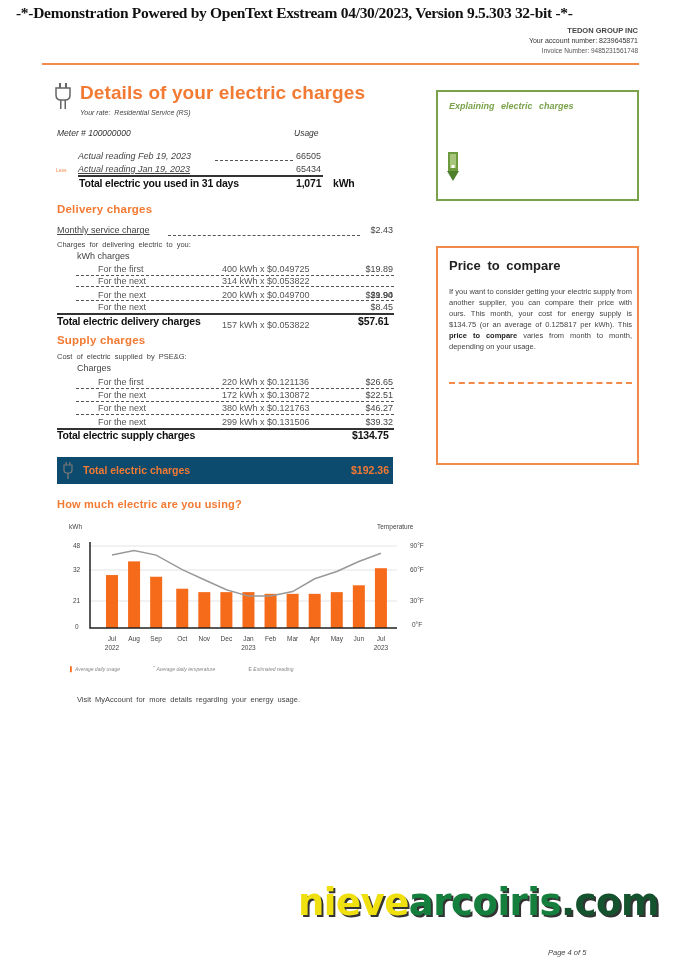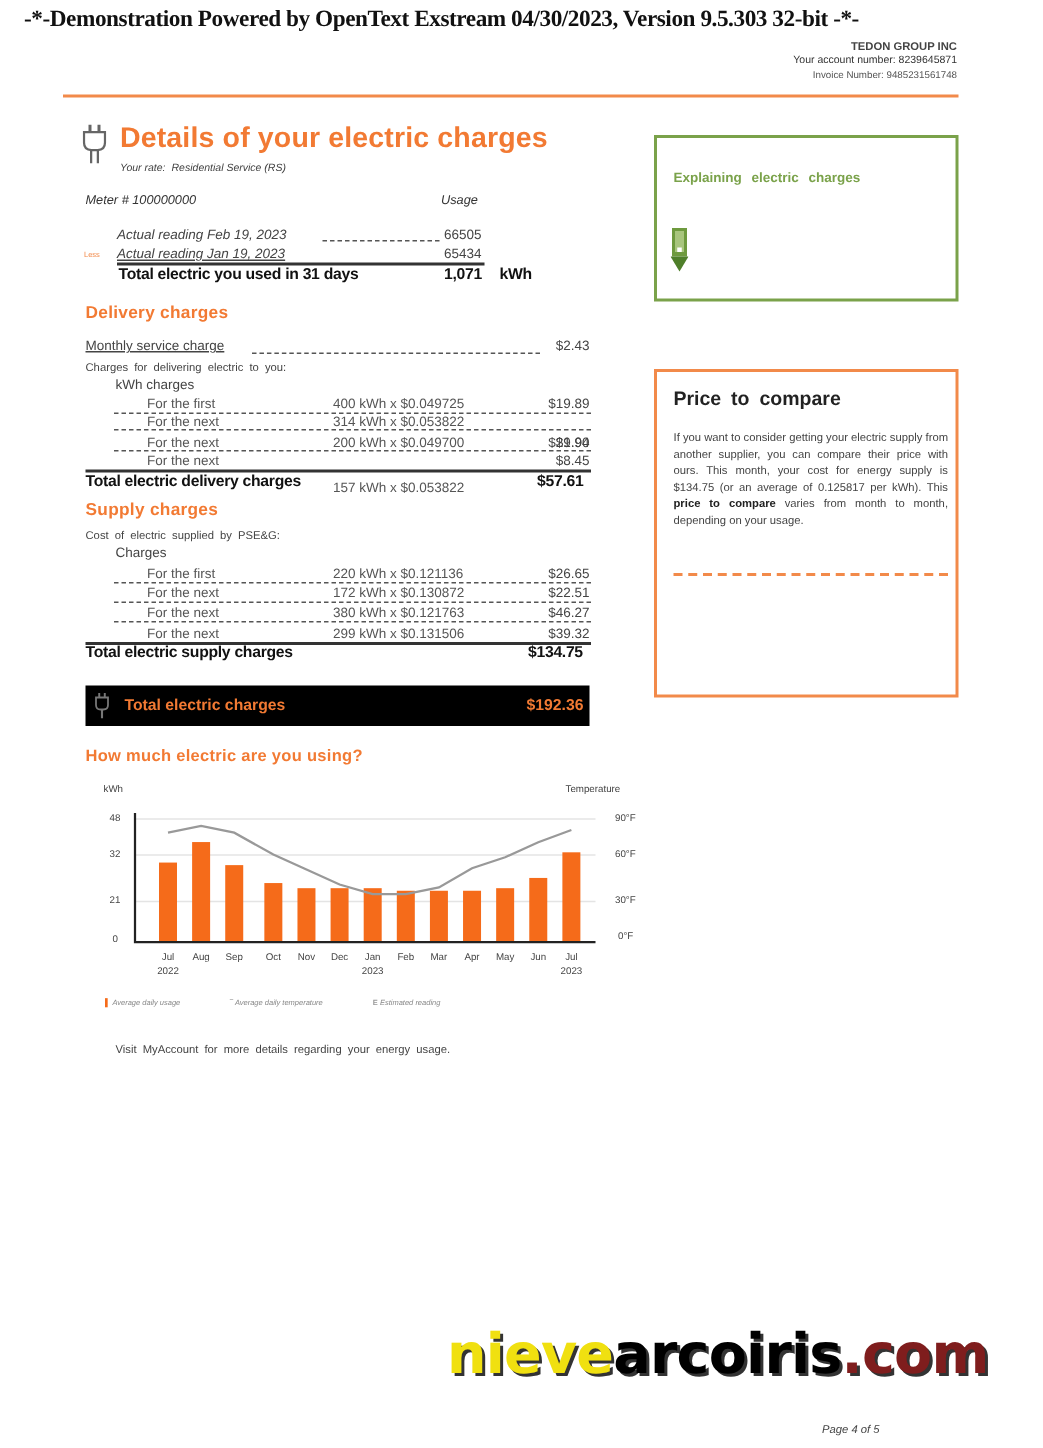--- a/index.html
+++ b/index.html
@@ -24,50 +24,50 @@
     .lead { position: absolute; border-bottom: 1.5px dashed #555; height: 1px; }
     .solid { position: absolute; height: 1.5px; background: #333; }
     .bold-row { position: absolute; font-size: 10.5px; font-weight: bold; color: #111; white-space: nowrap; letter-spacing: -0.2px; }
     .less { position: absolute; left: 56px; top: 167px; font-size: 5px; color: #f28a4a; }
 
     .sect { position: absolute; font-size: 11.5px; font-weight: bold; color: #f27a33; letter-spacing: 0.2px; }
     .small { position: absolute; font-size: 7.5px; color: #444; white-space: nowrap; word-spacing: 2px; }
     .tier { position: absolute; font-size: 9px; color: #555; white-space: nowrap; }
     .amt { position: absolute; font-size: 9px; color: #444; text-align: right; width: 50px; white-space: nowrap; }
 
-    .totbar { position: absolute; left: 57px; top: 457px; width: 336px; height: 27px; background: #000000; }
+    .totbar { position: absolute; left: 57px; top: 457px; width: 336px; height: 27px; background: #0c4a6e; }
     .totbar .lbl { position: absolute; left: 26px; top: 7px; font-size: 10.5px; font-weight: bold; color: #f27a33; }
     .totbar .val { position: absolute; right: 4px; top: 7px; font-size: 10.5px; font-weight: bold; color: #f27a33; }
     .totbar .ic { position: absolute; left: 6px; top: 5px; width: 10px; height: 17px; }
 
     .chart-title { position: absolute; left: 57px; top: 498px; font-size: 11px; font-weight: bold; color: #f27a33; letter-spacing: 0.2px; }
     .chart { position: absolute; left: 57px; top: 520px; width: 380px; height: 140px; }
     .chart .ax { position: absolute; font-size: 6.5px; color: #444; }
     .legend { position: absolute; left: 70px; top: 666px; font-size: 5px; color: #888; white-space: nowrap; }
     .legend span { margin-right: 32px; }
     .visit { position: absolute; left: 77px; top: 695px; font-size: 7.5px; color: #444; word-spacing: 2px; }
 
     .box-green { position: absolute; left: 436px; top: 90px; width: 203px; height: 111px; border: 2px solid #7aa24a; }
-    .box-green .h { position: absolute; left: 11px; top: 21px; font-size: 9px; font-weight: bold; color: #7aa24a; word-spacing: 4px; }
+    .box-green .h { position: absolute; left: 11px; top: 9px; font-size: 9px; font-weight: bold; color: #7aa24a; word-spacing: 4px; font-style: italic; }
     .box-green .p1 { position: absolute; left: 11px; top: 32px; width: 186px; font-size: 7.5px; color: #444; line-height: 11px; }
     .box-green .p2 { position: absolute; left: 38px; top: 62px; width: 160px; font-size: 7.5px; color: #444; line-height: 11px; }
     .box-green .bulb { position: absolute; left: 9px; top: 60px; width: 12px; height: 30px; }
 
     .box-orange { position: absolute; left: 436px; top: 246px; width: 203px; height: 219px; border: 2px solid #f28a4a; }
     .box-orange .h { position: absolute; left: 11px; top: 10px; font-size: 13px; font-weight: bold; color: #222; word-spacing: 3px; }
     .box-orange .p { position: absolute; left: 11px; width: 183px; font-size: 7.5px; color: #444; line-height: 11px; text-align: justify; }
     .box-orange .p1 { top: 38px; }
     .box-orange .dash { position: absolute; left: 11px; top: 134px; width: 183px; border-top: 2px dashed #f28a4a; }
     .box-orange .p2 { top: 145px; }
     .box-orange b { color: #222; }
 
     .logo { position: absolute; left: 298px; top: 881px; font-family: "DejaVu Sans", sans-serif; font-weight: bold; font-size: 37px; letter-spacing: -0.5px; text-shadow: 2px 2px 0 #333; white-space: nowrap; }
     .logo .y { color: #f0e010; }
-    .logo .o { color: #000000; text-align: center; }
-    .logo .p { color: #7f1d1d; }
+    .logo .o { color: #15803d; text-align: center; }
+    .logo .p { color: #14532d; }
     .page { position: absolute; left: 548px; top: 948px; font-size: 7.5px; font-style: italic; color: #444; }
   </style>
 </head>
 <body>
 
 <div class="banner">-*-Demonstration Powered by OpenText Exstream 04/30/2023, Version 9.5.303 32-bit -*-</div>
 
 <div class="acct">
   <div class="co">TEDON GROUP INC</div>
   <div><span>Your account number:</span> <span>8239645871</span></div>

